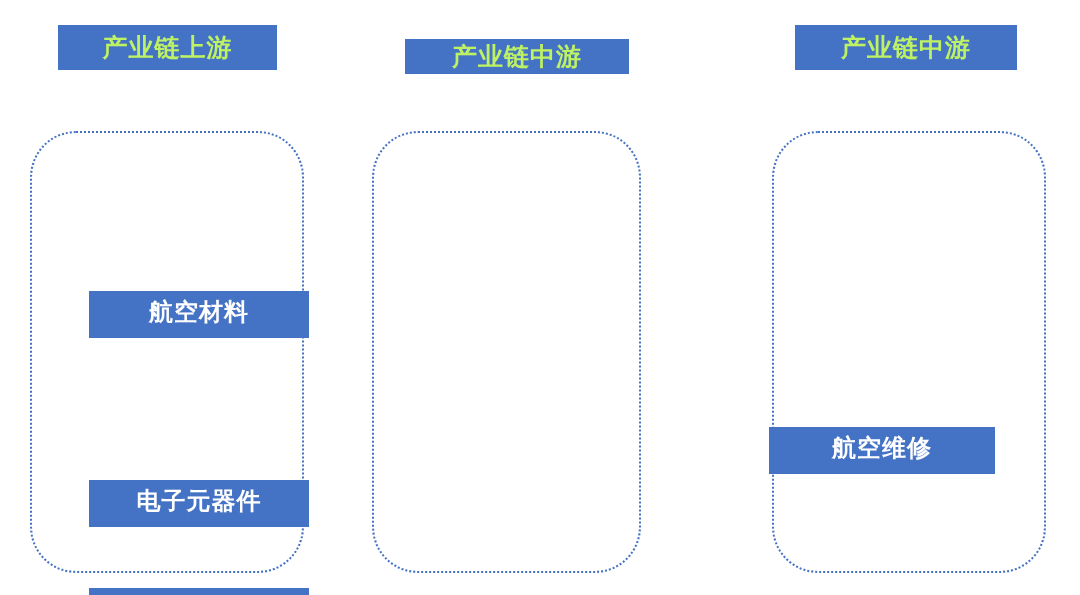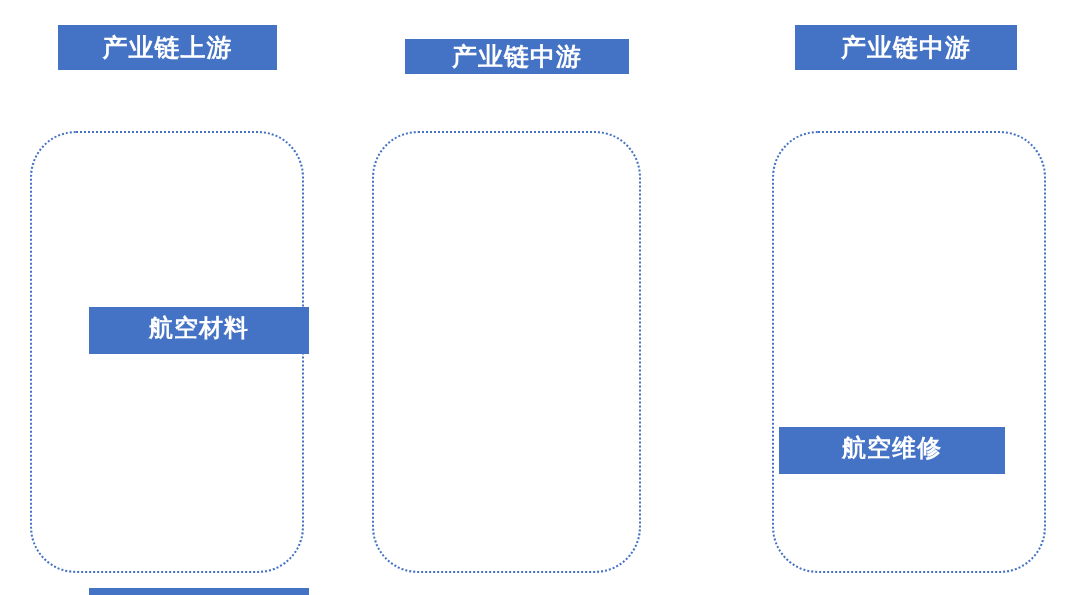--- a/index.html
+++ b/index.html
@@ -19,21 +19,21 @@
     overflow: hidden;
   }
   .column {
     position: absolute;
     top: 0;
     height: 595px;
   }
   .col-header {
     position: absolute;
     background: #4472C4;
-    color: #ffffff;
+    color: #bef264;
     font-weight: bold;
     font-size: 25px;
     letter-spacing: 1px;
     display: flex;
     align-items: center;
     justify-content: center;
     text-align: center;
     line-height: 1;
     white-space: nowrap;
   }
@@ -54,43 +54,44 @@
     text-align: center;
     line-height: 1.78;
     white-space: normal;
     overflow: hidden;
     box-sizing: border-box;
   }
 
   
   #col-upstream .col-header { left: 58px;  top: 25px;  width: 219px; height: 45px; }
   #col-upstream .col-body   { left: 30px;  top: 131px; width: 274px; height: 442px; }
-  #node-u-0 { left: 57px; top: 158px; width: 220px; height: 47px; margin-top: 16px; }
+  #node-u-0 { left: 57px; top: 158px; width: 220px; height: 47px; }
   #node-u-1 { left: 57px; top: 257px; width: 220px; height: 47px; }
   #node-u-2 { left: 57px; top: 347px; width: 220px; height: 47px; }
   #node-u-3 { left: 57px; top: 455px; width: 220px; height: 47px; }
 
   
   #col-midstream .col-header { left: 405px; top: 25px;  width: 224px; height: 35px; margin-top: 14px; }
   #col-midstream .col-body   { left: 372px; top: 131px; width: 269px; height: 442px; }
-  #node-m-0 { left: 405px; top: 294px; width: 226px; height: 47px; }
+  #node-m-0 { left: 395px; top: 294px; width: 226px; height: 47px; }
 
   
   #col-downstream .col-header { left: 795px; top: 25px;  width: 222px; height: 45px; }
   #col-downstream .col-body   { left: 772px; top: 131px; width: 274px; height: 442px; }
 </style>
 </head>
 <body>
 
 <div id="canvas">
 
   <div class="column" id="col-upstream">
     <div class="col-header">产业链上游</div>
     <div class="col-body">
       <div class="node" id="node-u-0">航空材料</div>
+      <div class="node" id="node-u-2">电子元器件</div>
       <div class="node" id="node-u-3">其他</div>
     </div>
   </div>
 
   <div class="column" id="col-midstream">
     <div class="col-header">产业链中游</div>
     <div class="col-body">
       <div class="node" id="node-m-0">航空维修</div>
     </div>
   </div>

